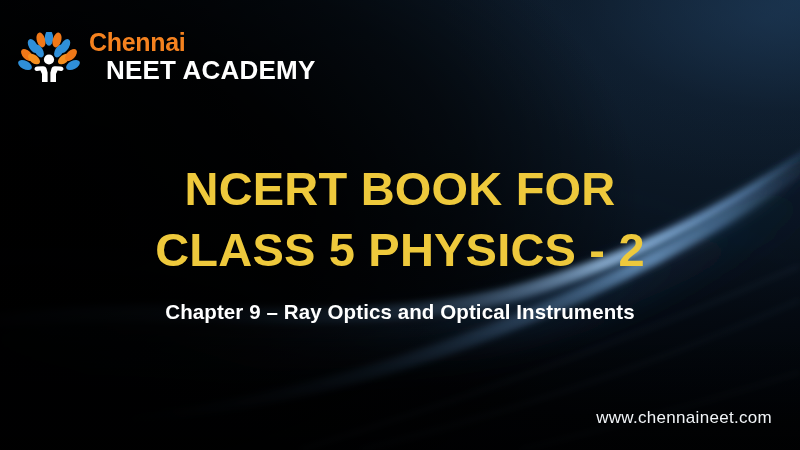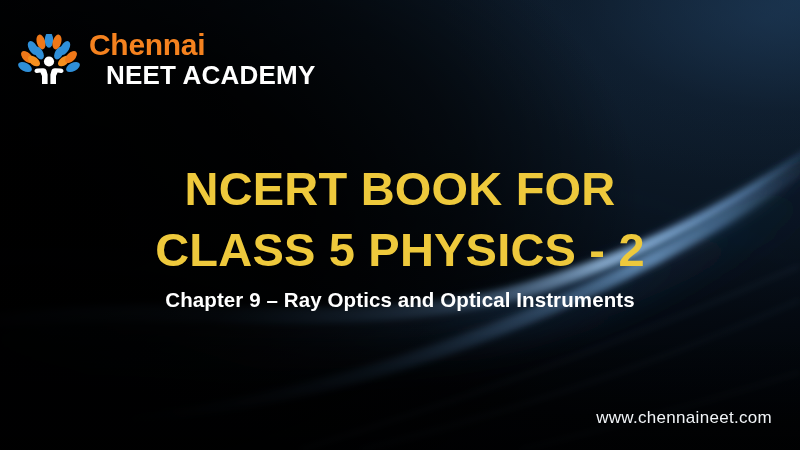--- a/index.html
+++ b/index.html
@@ -54,21 +54,21 @@
     left: 18px;
     top: 30px;
     display: flex;
     align-items: center;
     gap: 9px;
   }
   .logo-mark { width: 62px; height: 50px; flex: none; }
   .logo-text { display: flex; flex-direction: column; line-height: 1; }
   .logo-line1 {
     color: #f5821f;
-    font-size: 30px;
+    font-size: 25px;
     font-weight: bold;
     letter-spacing: -0.3px;
     margin-bottom: 2px;
   }
   .logo-line2 {
     color: #ffffff;
     font-size: 26px;
     font-weight: bold;
     letter-spacing: 0.2px;
     margin-left: 17px;
@@ -85,21 +85,21 @@
   .title-line {
     color: #eec93c;
     font-size: 47px;
     font-weight: bold;
     line-height: 1.30;
     letter-spacing: 0.2px;
     white-space: nowrap;
     text-align: center;
   }
   .subtitle {
-    margin-top: 8px;
+    margin-top: 20px;
     color: #ffffff;
     font-size: 20.5px;
     font-weight: bold;
     letter-spacing: 0.1px;
     white-space: nowrap;
   }
 
   
   .site-url {
     position: absolute;

